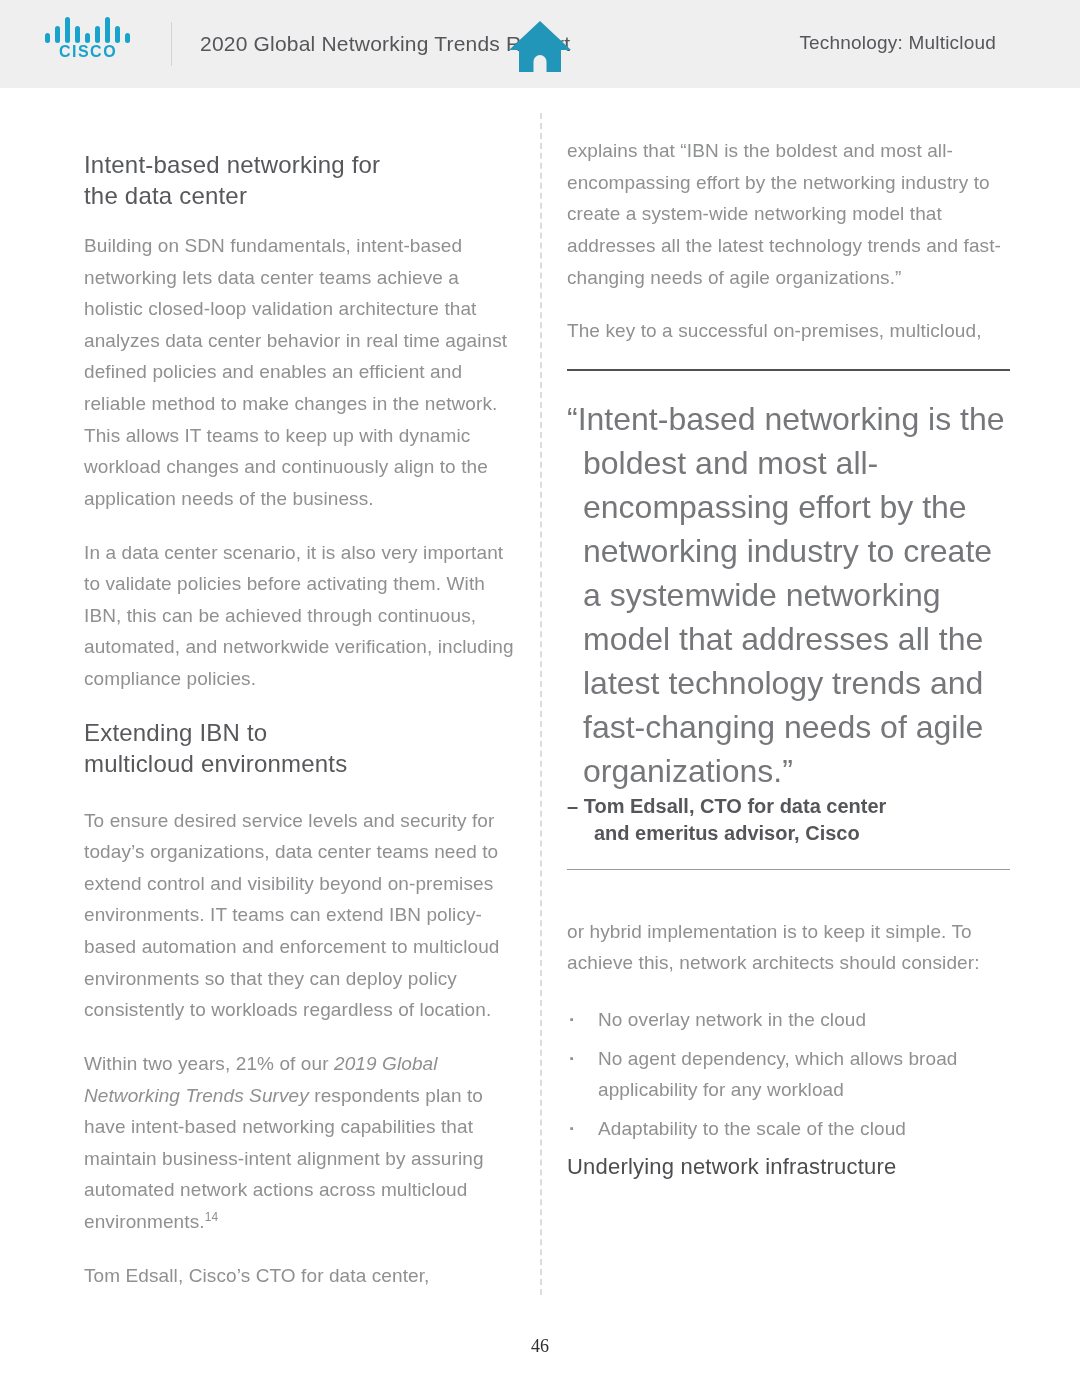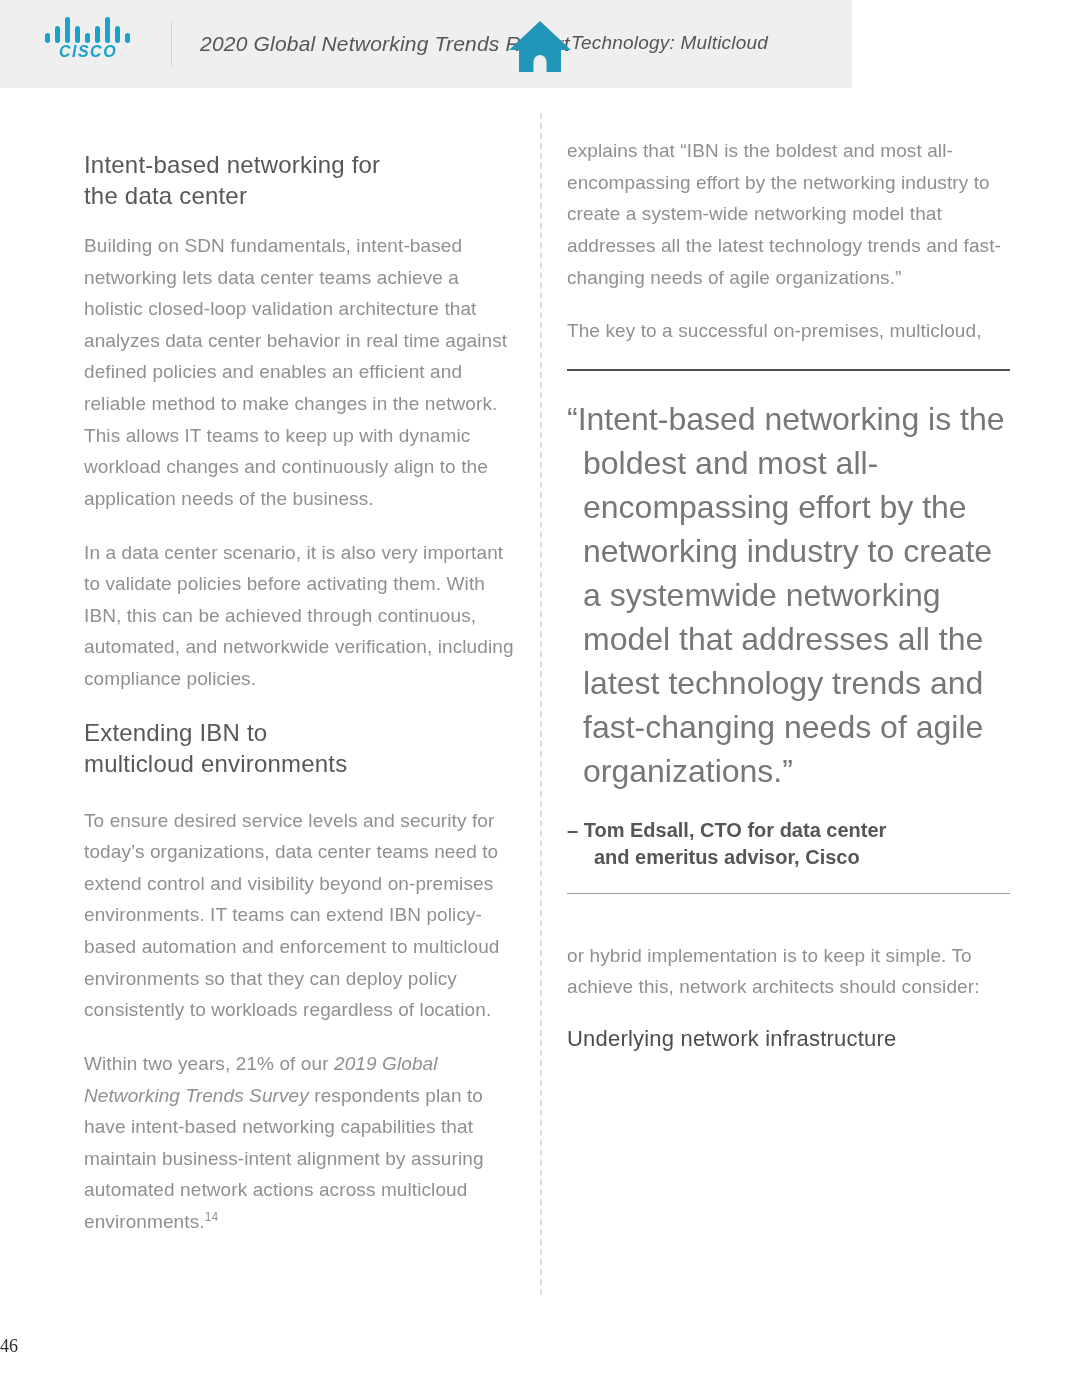--- a/index.html
+++ b/index.html
@@ -9,23 +9,22 @@
     width: 1080px;
     height: 1398px;
     background: #ffffff;
     font-family: "Liberation Sans", sans-serif;
     overflow: hidden;
   }
 
   
   .header {
     position: absolute; top: 0; left: 0;
-    width: 852px; height: 88px;
+    width: 1080px; height: 88px;
     background: #efefef;
-    font-style: italic;
   }
   .logo {
     position: absolute; left: 38px; top: 17px;
     width: 100px; text-align: center;
   }
   .logo-bars { display: block; margin: 0 auto 1px; }
   .logo-word {
     font-size: 16px; font-weight: 700; letter-spacing: 1.5px;
     color: #18a3cd; line-height: 1;
   }
@@ -77,21 +76,20 @@
   .rule-top {
     border: none; border-top: 2px solid #4f5053;
     margin: 14px 0 26px 0; width: 443px;
   }
   .pull-quote {
     font-size: 32px; font-weight: 400; color: #76777a;
     line-height: 1.375; margin: 0;
     padding-left: 16px; text-indent: -16px;
   }
   .attribution {
-    margin-top: 24px;
     font-size: 20px; font-weight: 700; color: #55565a;
     line-height: 1.35;
   }
   .attribution .line2 { padding-left: 27px; }
   .rule-bottom {
     border: none; border-top: 1px solid #98999b;
     margin: 22px 0 0 0; width: 443px;
   }
   .after-quote { margin-top: 46px; }
 
@@ -106,20 +104,21 @@
   .bullet-marker::before { content: "\00B7"; font-weight: 700; }
 
   .subheading {
     font-size: 22px; font-weight: 400; color: #4c4d50;
     line-height: 1.3; margin: 2px 0 0 0; letter-spacing: 0.2px;
   }
 
   
   .page-number {
     position: absolute; left: 0; top: 1336px; width: 1080px;
+    text-align: center;
     font-family: "Liberation Serif", serif;
     font-size: 18px; color: #2d2d2d;
   }
   .watermark {
     position: absolute; right: 12px; top: 1331px;
     font-size: 29px; font-weight: 700; letter-spacing: 0.5px;
     color: #ffffff;
     text-shadow: 2px 2px 0 #0e0e0e, 1px 1px 0 #0e0e0e, 0 0 1px #9a9a9a;
     white-space: nowrap;
   }
@@ -159,35 +158,41 @@
 
   <div class="col-left">
     <h2 class="section-heading" style="white-space:pre-line">Intent-based networking for
 the data center</h2>
     <p class="body-text">Building on SDN fundamentals, intent-based networking lets data center teams achieve a holistic closed-loop validation architecture that analyzes data center behavior in real time against defined policies and enables an efficient and reliable method to make changes in the network. This allows IT teams to keep up with dynamic workload changes and continuously align to the application needs of the business.</p>
     <p class="body-text">In a data center scenario, it is also very important to validate policies before activating them. With IBN, this can be achieved through continuous, automated, and networkwide verification, including compliance policies.</p>
     <h2 class="section-heading mt" style="white-space:pre-line">Extending IBN to
 multicloud environments</h2>
     <p class="body-text">To ensure desired service levels and security for today’s organizations, data center teams need to extend control and visibility beyond on-premises environments. IT teams can extend IBN policy-based automation and enforcement to multicloud environments so that they can deploy policy consistently to workloads regardless of location.</p>
     <p class="body-text"><span>Within two years, 21% of our </span><span class="it">2019 Global Networking Trends Survey</span><span> respondents plan to have intent-based networking capabilities that maintain business-intent alignment by assuring automated network actions across multicloud environments.</span><sup>14</sup></p>
+    <p class="body-text">Tom Edsall, Cisco’s CTO for data center,</p>
   </div>
 
   <div class="col-right">
     <p class="body-text">explains that “IBN is the boldest and most all-encompassing effort by the networking industry to create a system-wide networking model that addresses all the latest technology trends and fast-changing needs of agile organizations.”</p>
     <p class="body-text">The key to a successful on-premises, multicloud,</p>
 
     <hr class="rule-top">
     <blockquote class="pull-quote">“Intent-based networking is the boldest and most all-encompassing effort by the networking industry to create a systemwide networking model that addresses all the latest technology trends and fast-changing needs of agile organizations.”</blockquote>
     <div class="attribution">
       <div class="line1">– Tom Edsall, CTO for data center</div>
       <div class="line2">and emeritus advisor, Cisco</div>
     </div>
     <hr class="rule-bottom">
 
     <p class="body-text after-quote">or hybrid implementation is to keep it simple. To achieve this, network architects should consider:</p>
 
+    <ul class="bullet-list">
+      <li><span class="bullet-marker"></span><span>No overlay network in the cloud</span></li>
+      <li><span class="bullet-marker"></span><span>No agent dependency, which allows broad applicability for any workload</span></li>
+      <li><span class="bullet-marker"></span><span>Adaptability to the scale of the cloud</span></li>
+    </ul>
 
     <h3 class="subheading">Underlying network infrastructure</h3>
   </div>
 
   <div class="page-number">46</div>
 
 </div>
 
 </body></html>

